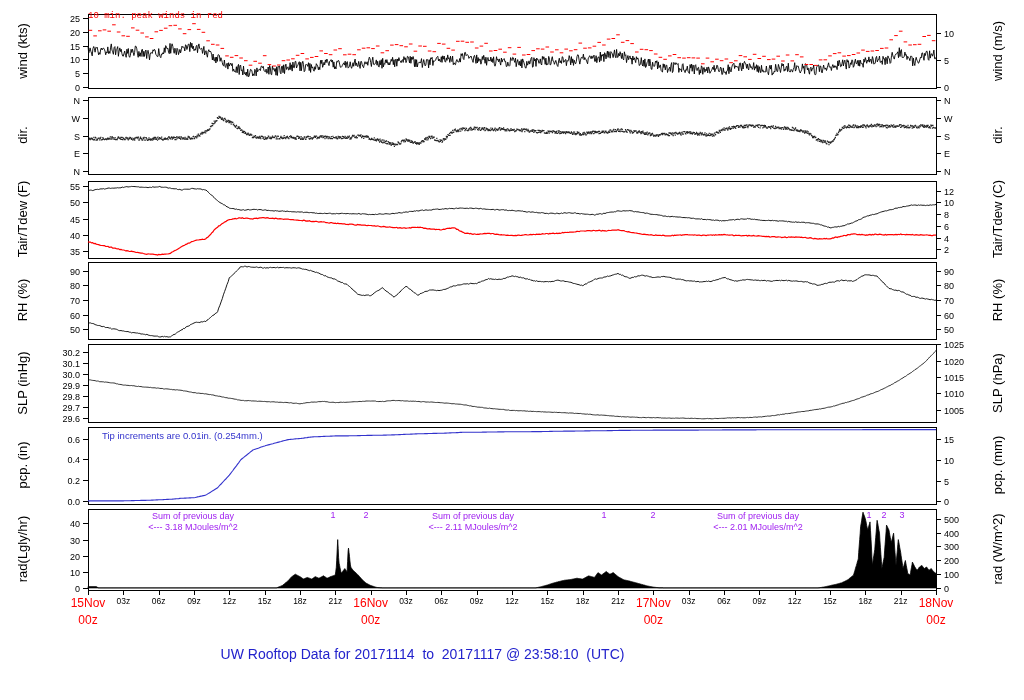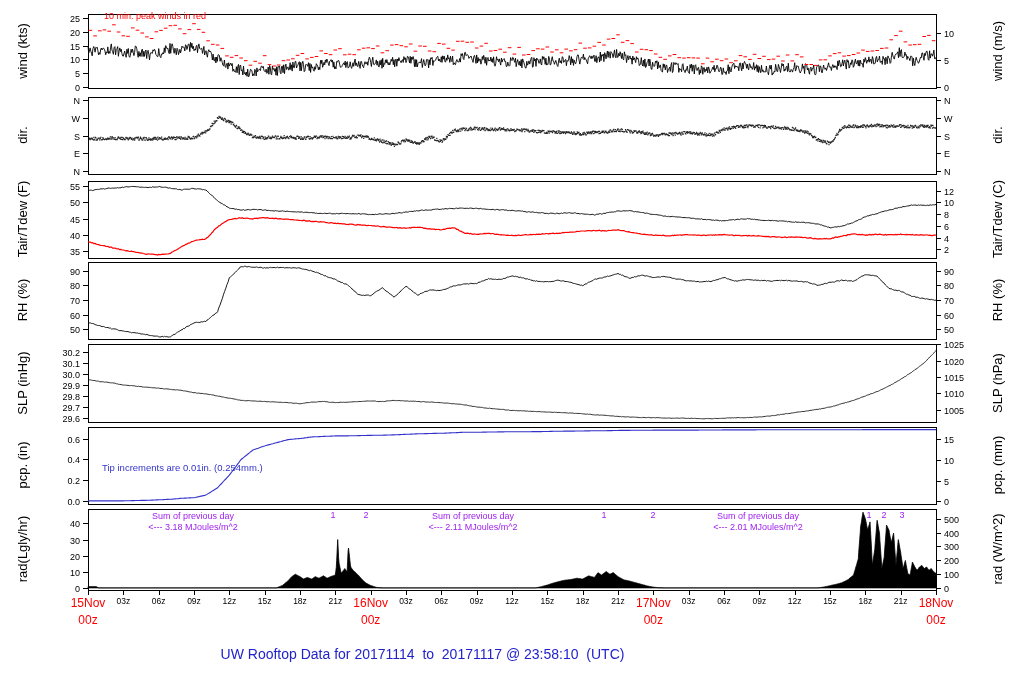--- a/index.html
+++ b/index.html
@@ -3,21 +3,21 @@
 <meta charset="utf-8">
 <style>
   html,body{margin:0;padding:0;background:#fff;}
   .stage{position:relative;width:1024px;height:700px;background:#ffffff;overflow:hidden;
          font-family:"Liberation Sans",sans-serif;}
   #plot{position:absolute;left:0;top:0;}
   svg text{font-family:"Liberation Sans",sans-serif;}
   .ax{position:absolute;transform:translate(-50%,-50%) rotate(-90deg);font-size:13px;
       color:#000;white-space:nowrap;}
   .note{position:absolute;font-size:9px;white-space:nowrap;}
-  .note-wind{left:104px;top:11px;}
+  .note-wind{left:88px;top:11px;font-family:Liberation Mono, monospace;}
   .note-tip{left:102px;top:430px;font-size:9.5px;}
   .rad-note{position:absolute;top:511px;width:130px;text-align:center;line-height:10.5px;
             font-size:9px;white-space:nowrap;}
   .rad-note-1{left:128px;}
   .rad-note-2{left:408px;}
   .rad-note-3{left:693px;}
   .title{position:absolute;left:0;top:646px;width:845px;text-align:center;
          font-size:14px;white-space:pre;}
 </style>
 </head>
@@ -273,21 +273,21 @@
   <span class="ax" style="left:22px;top:300px">RH (%)</span>
   <span class="ax" style="left:997px;top:300px">RH (%)</span>
   <span class="ax" style="left:22px;top:383px">SLP (inHg)</span>
   <span class="ax" style="left:997px;top:383px">SLP (hPa)</span>
   <span class="ax" style="left:22px;top:465px">pcp. (in)</span>
   <span class="ax" style="left:997px;top:465px">pcp. (mm)</span>
   <span class="ax" style="left:22px;top:549px">rad(Lgly/hr)</span>
   <span class="ax" style="left:997px;top:549px">rad (W/m^2)</span>
 
   <div class="note note-wind" style="color: rgb(255, 0, 0);">10 min. peak winds in red</div>
-  <div class="note note-tip" style="color: rgb(51, 51, 204); margin-top: 32px;">Tip increments are 0.01in. (0.254mm.)</div>
+  <div class="note note-tip" style="color: rgb(51, 51, 204);">Tip increments are 0.01in. (0.254mm.)</div>
 
   <div class="rad-note rad-note-1" style="color: rgb(160, 32, 240);">
     <div>Sum of previous day</div>
     <div>&lt;--- 3.18 MJoules/m^2</div>
   </div>
   <div class="rad-note rad-note-2" style="color: rgb(160, 32, 240);">
     <div>Sum of previous day</div>
     <div>&lt;--- 2.11 MJoules/m^2</div>
   </div>
   <div class="rad-note rad-note-3" style="color: rgb(160, 32, 240);">

